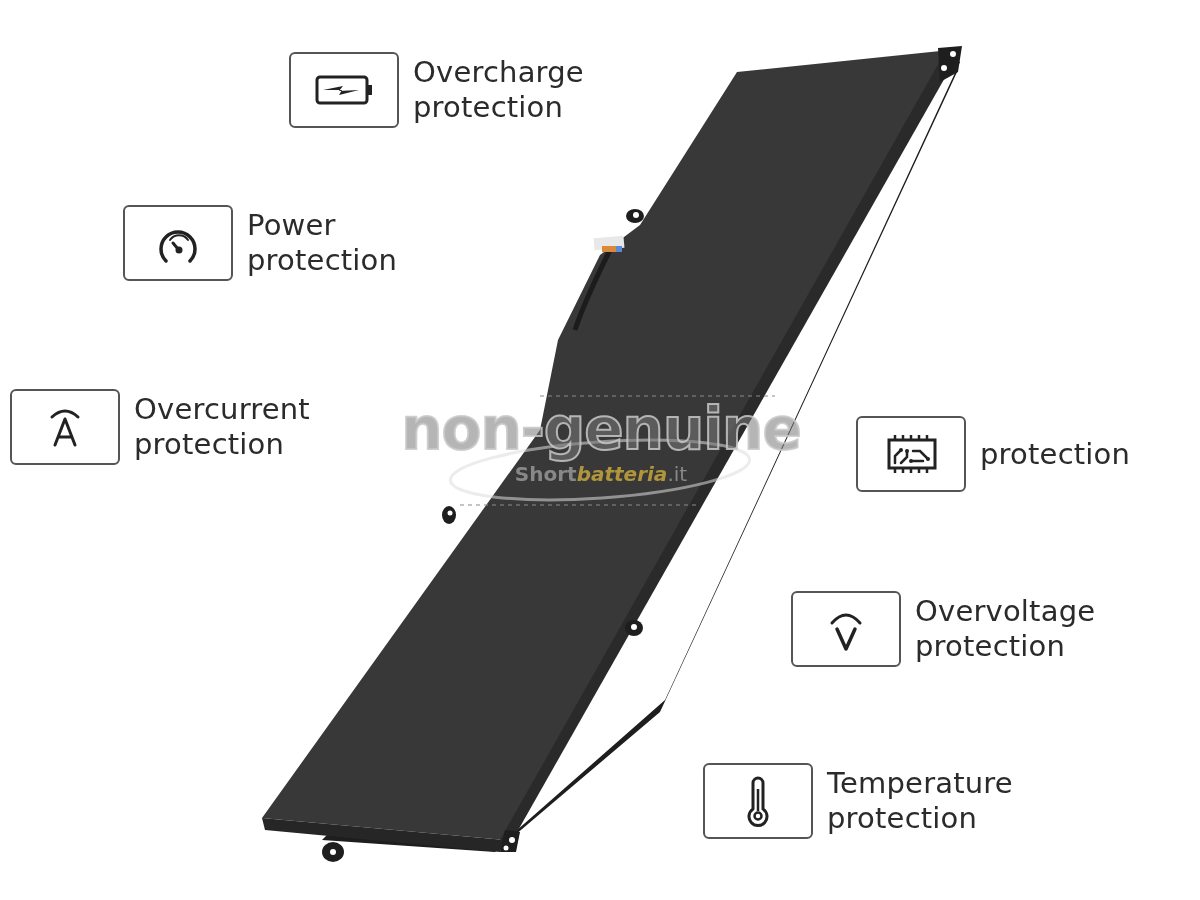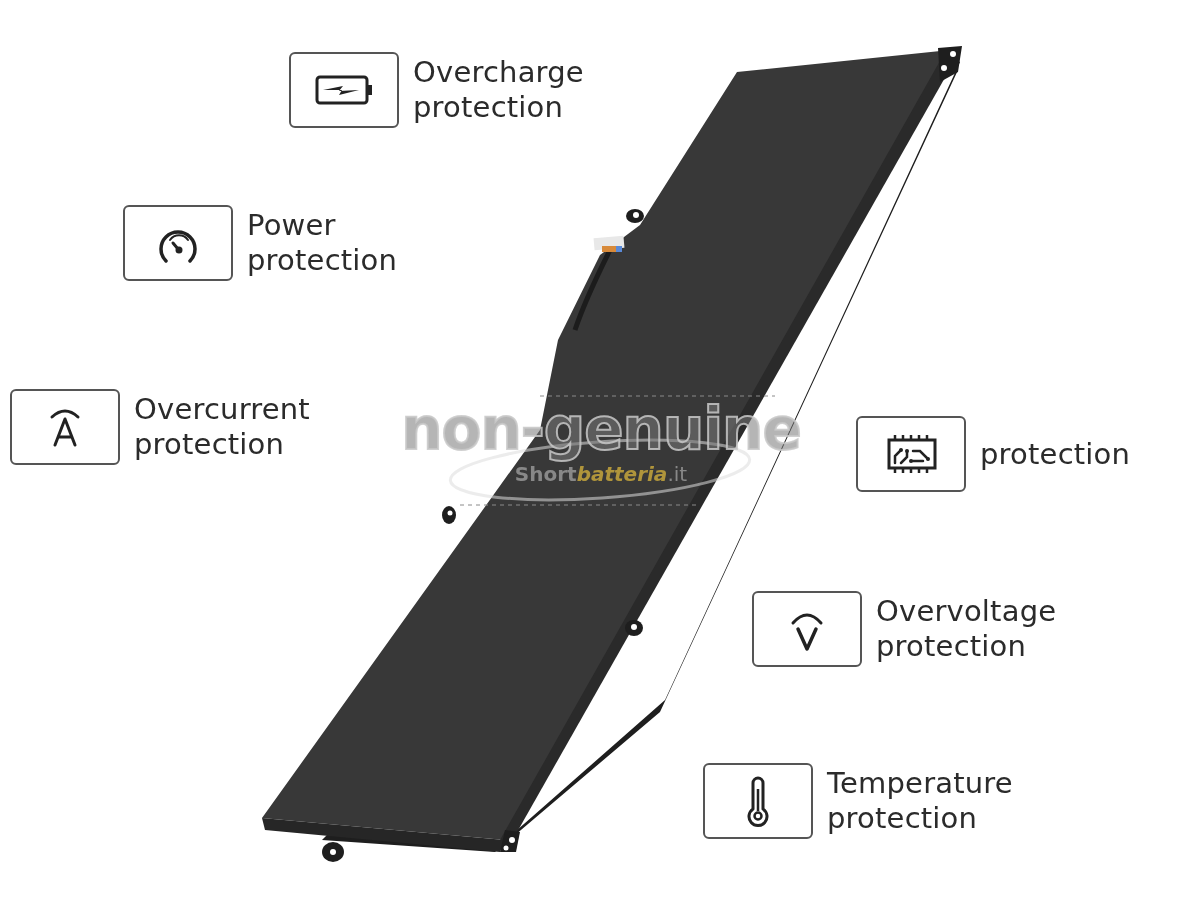--- a/index.html
+++ b/index.html
@@ -153,21 +153,21 @@
         <circle cx="31" cy="27" r="2" fill="#222"></circle>
       <circle cx="35" cy="37" r="2" fill="#222"></circle>
         <circle cx="52" cy="35" r="2" fill="#222"></circle>
     </svg>
   </div>
   <div class="label">
     <span>protection</span>
   </div>
 </div>
 
-<div class="feature" style="left:752px; top:591px;">
+<div class="feature" style="left:791px; top:591px;">
   <div class="icon-box">
     <svg viewBox="0 0 70 60">
       <path d="M21,24 Q35,8 49,24" fill="none" stroke="#222" stroke-width="3" stroke-linecap="round"></path>
       <path d="M26,30 L35,50 L44,30" fill="none" stroke="#222" stroke-width="3.5" stroke-linecap="round" stroke-linejoin="round"></path>
     </svg>
   </div>
   <div class="label">
     <span>Overvoltage</span>
     <span>protection</span>
   </div>

